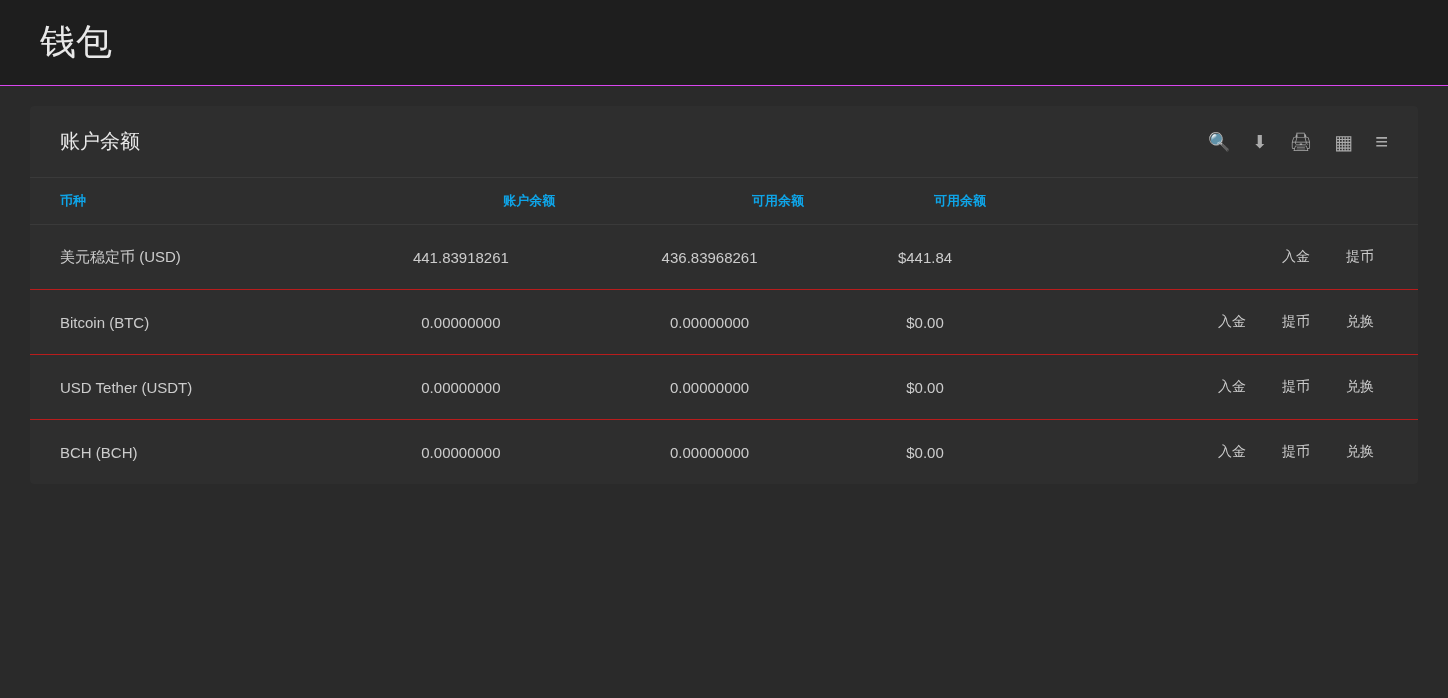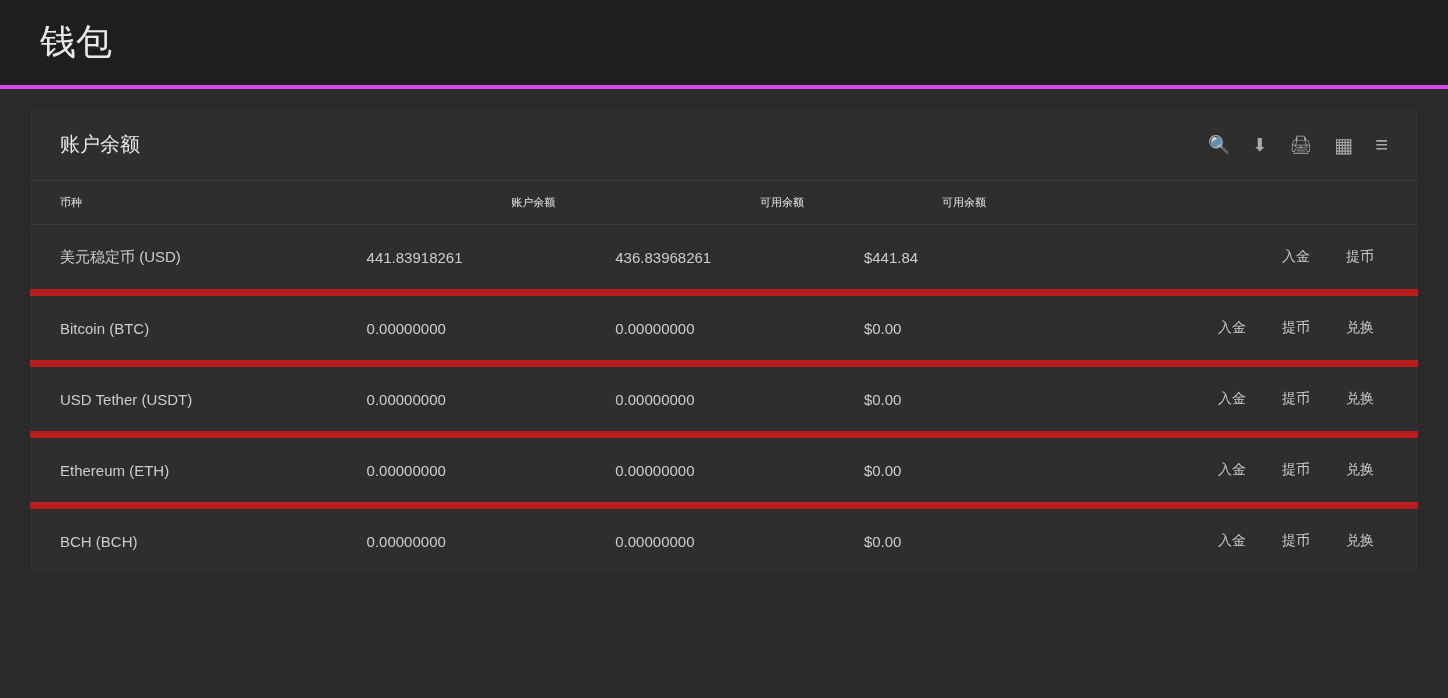--- a/index.html
+++ b/index.html
@@ -7,21 +7,21 @@
       background-color: #2a2a2a;
       font-family: -apple-system, BlinkMacSystemFont, "PingFang SC", "Microsoft YaHei", sans-serif;
       color: #e0e0e0;
       width: 1448px;
       min-height: 698px;
     }
 
     .page-header {
       background-color: #1e1e1e;
       padding: 18px 40px;
-      border-bottom: 4px solid #d946ef;
+      border-bottom: 1px solid #d946ef;
     }
     .page-title {
       font-size: 36px;
       font-weight: 500;
       color: #e8e8e8;
     }
 
     .card {
       background-color: #2e2e2e;
       margin: 20px 30px;
@@ -54,47 +54,47 @@
 
     table {
       width: 100%;
       border-collapse: collapse;
     }
     thead tr {
       border-bottom: 1px solid #3a3a3a;
     }
     thead th {
       padding: 14px 30px;
-      font-size: 11px;
-      font-weight: 400;
-      color: #e5e5e5;
+      font-size: 13px;
+      font-weight: 700;
+      color: #0ea5e9;
       text-align: left;
     }
     thead th.num {
       text-align: right;
     }
 
     tbody tr {
-      border-bottom: 7px solid #b91c1c;
+      border-bottom: 1px solid #b91c1c;
     }
     tbody tr:last-child {
       border-bottom: none;
     }
     tbody tr.highlighted {
       outline: 2px solid #e05a2b;
       outline-offset: -1px;
     }
 
     tbody td {
       padding: 18px 30px;
       font-size: 15px;
       color: #cccccc;
     }
     tbody td.num {
-      text-align: left;
+      text-align: center;
       font-variant-numeric: tabular-nums;
     }
     tbody td.actions {
       text-align: right;
       white-space: nowrap;
     }
 
     .action-btn {
       display: inline-block;
       padding: 5px 14px;
@@ -172,27 +172,20 @@
           <td class="actions"><button class="action-btn">入金</button><button class="action-btn">提币</button><button class="action-btn exchange-plain">兑换</button></td>
         </tr>
         <tr>
           <td>USD Tether (USDT)</td>
           <td class="num">0.00000000</td>
           <td class="num">0.00000000</td>
           <td class="num">$0.00</td>
           <td class="actions"><button class="action-btn">入金</button><button class="action-btn">提币</button><button class="action-btn exchange-plain">兑换</button></td>
         </tr>
         <tr>
-          <td>Ethereum (ETH)</td>
-          <td class="num">0.00000000</td>
-          <td class="num">0.00000000</td>
-          <td class="num">$0.00</td>
-          <td class="actions"><button class="action-btn">入金</button><button class="action-btn">提币</button><button class="action-btn exchange-plain">兑换</button></td>
-        </tr>
-        <tr>
           <td>BCH (BCH)</td>
           <td class="num">0.00000000</td>
           <td class="num">0.00000000</td>
           <td class="num">$0.00</td>
           <td class="actions"><button class="action-btn">入金</button><button class="action-btn">提币</button><button class="action-btn exchange-plain">兑换</button></td>
         </tr>
       </tbody>
   </table>
 </div>
 

